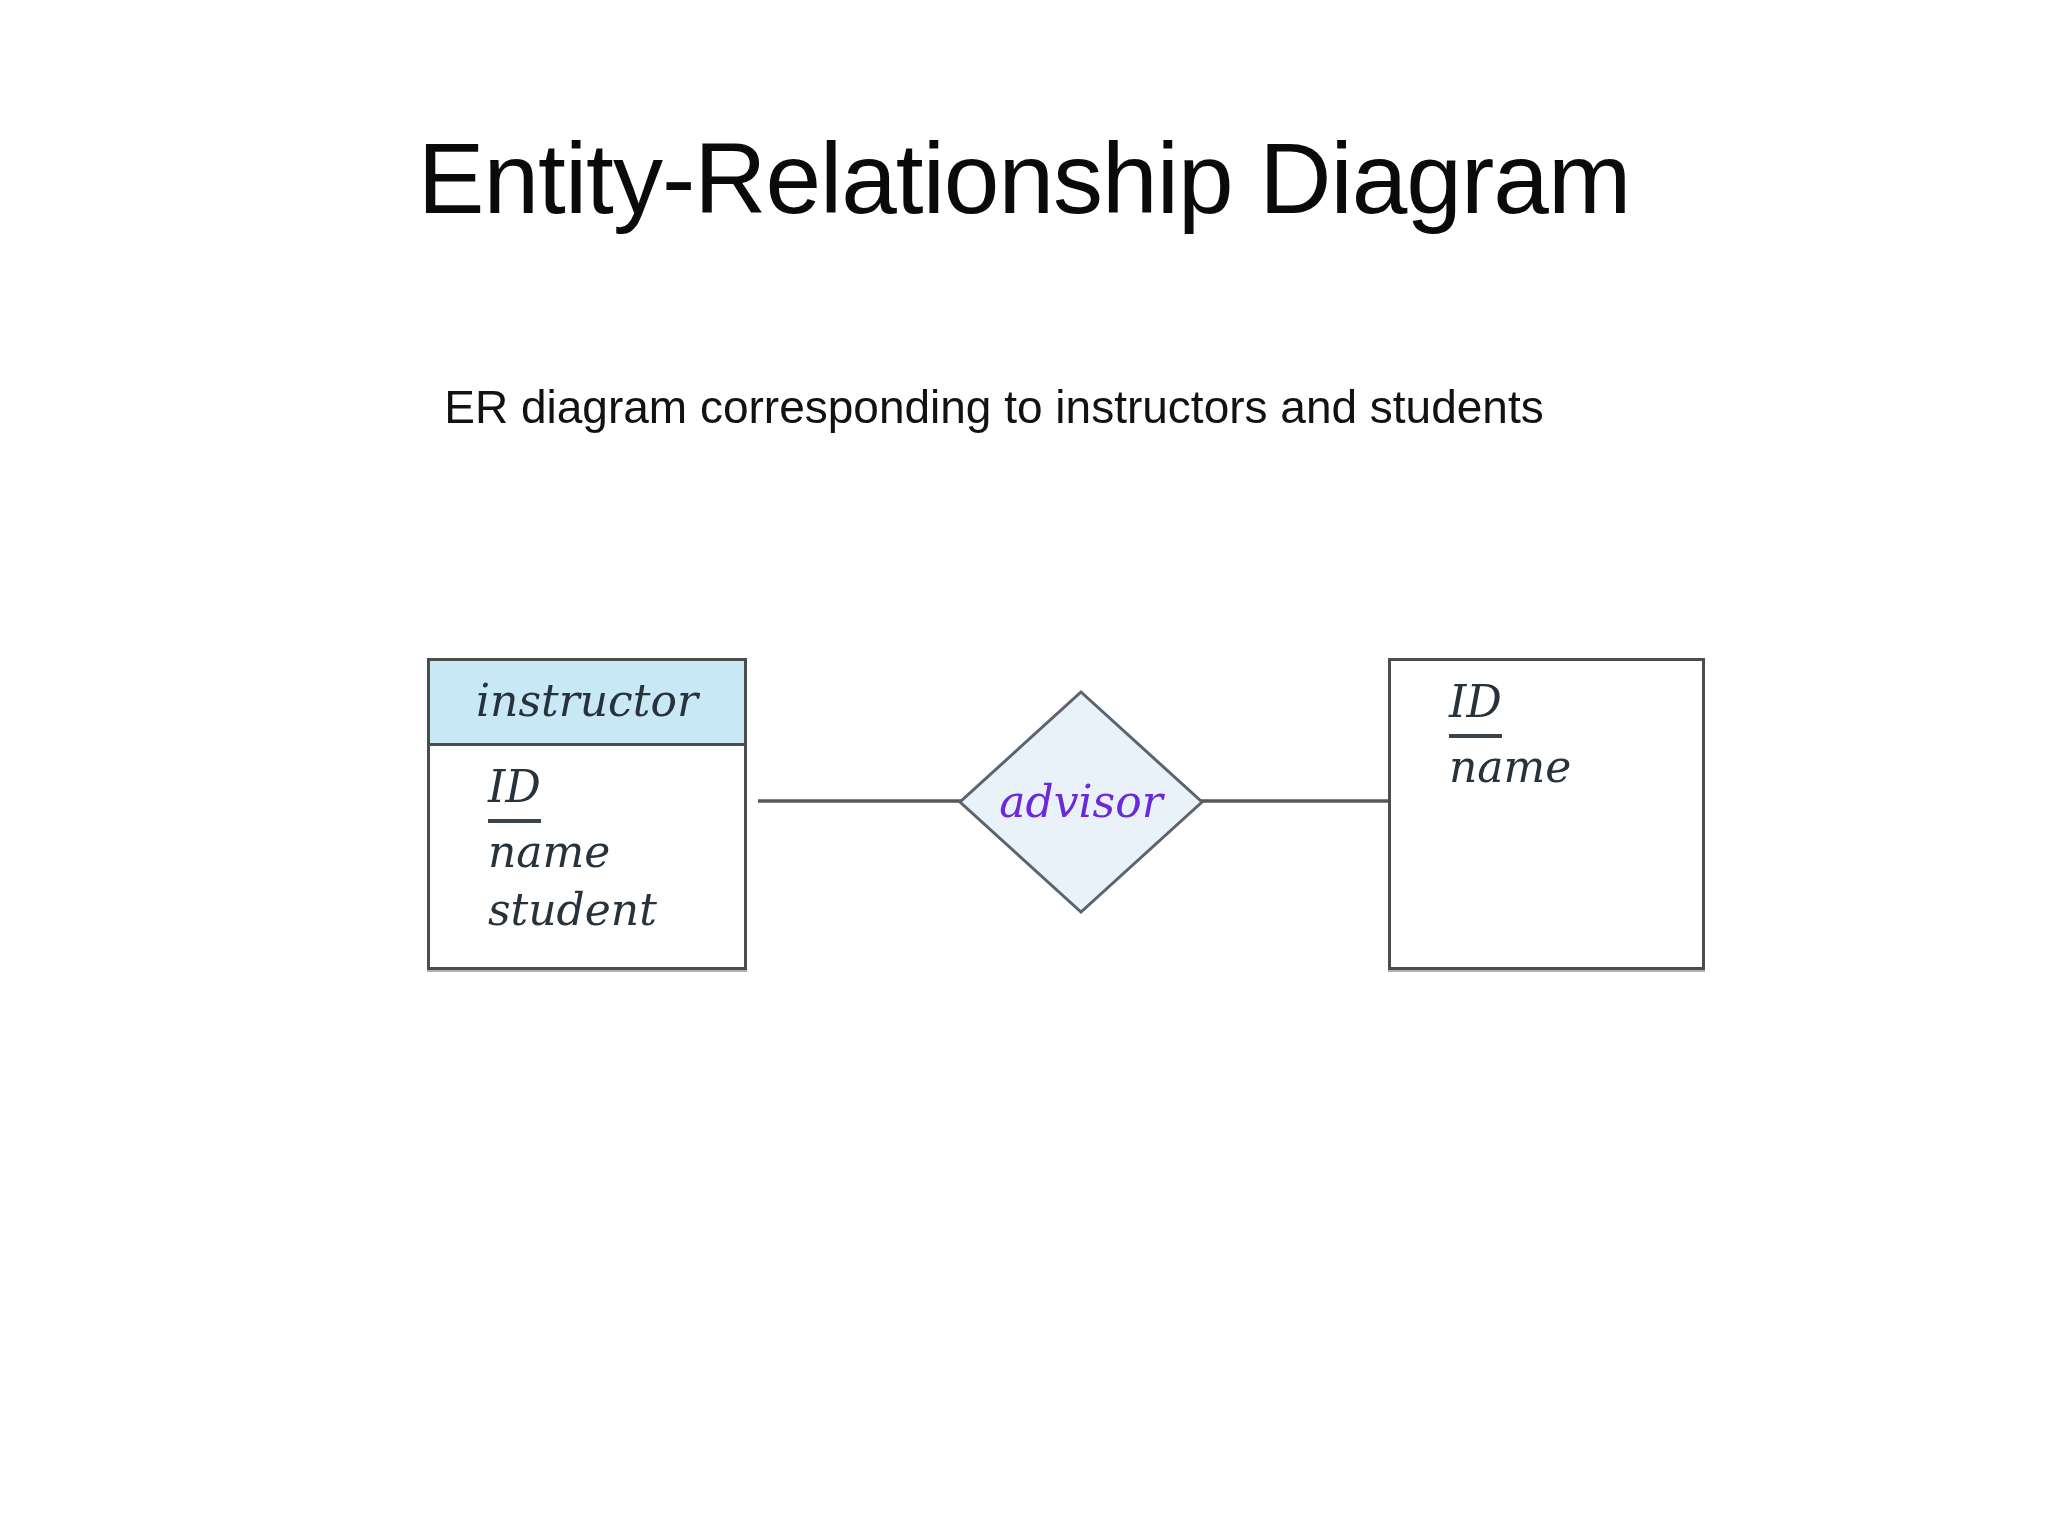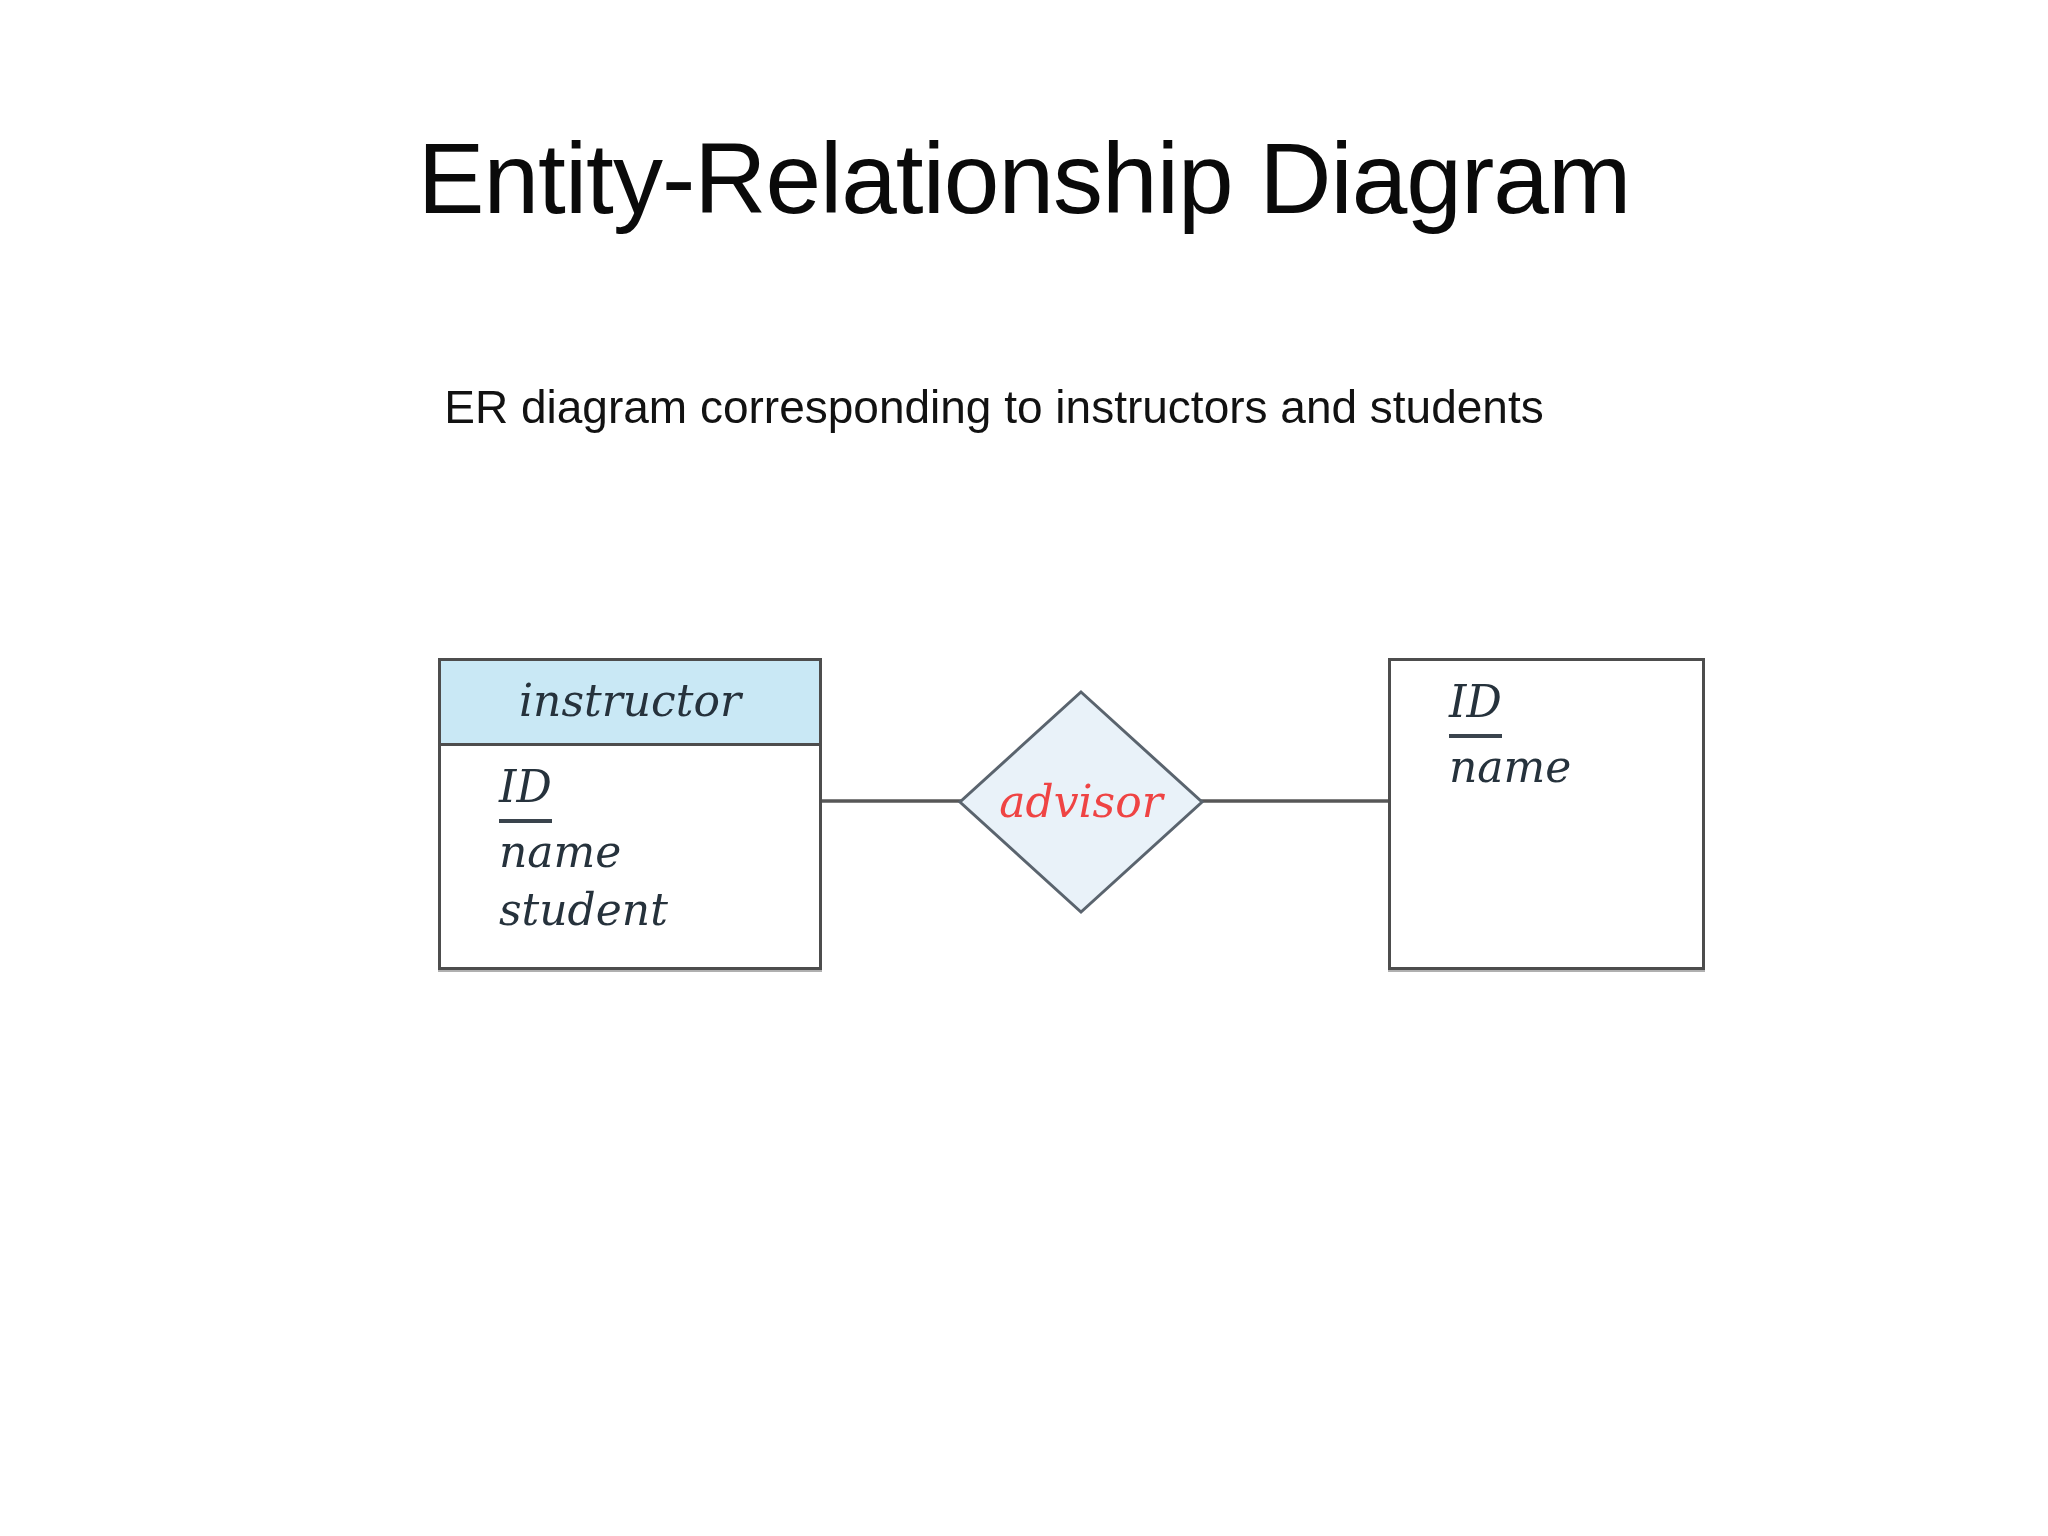--- a/index.html
+++ b/index.html
@@ -48,21 +48,21 @@
   .entity {
     position: absolute;
     box-sizing: border-box;
     border: 3px solid #4d4d4d;
     background: #ffffff;
     box-shadow: 0 2px 0 rgba(80,80,80,0.45);
     font-family: "DejaVu Serif", "Liberation Serif", serif;
     font-style: italic;
     color: #26323c;
   }
-  .entity-instructor { left: 438px; top: 658px; width: 384px; height: 312px; }
+  .entity-instructor { left: 427px; top: 658px; width: 320px; height: 312px; }
   .entity-student    { left: 1388px; top: 658px; width: 317px; height: 312px; }
 
   .entity-header {
     box-sizing: border-box;
     height: 85px;
     line-height: 80px;
     text-align: center;
     background: #c9e8f5;
     border-bottom: 3px solid #4d4d4d;
     font-size: 44px;
@@ -81,21 +81,21 @@
 
   .relationship-label {
     position: absolute;
     left: 971px;
     top: 776px;
     width: 220px;
     text-align: center;
     font-family: "DejaVu Serif", "Liberation Serif", serif;
     font-style: italic;
     font-size: 44px;
-    color: #ef4444;
+    color: #6d28d9;
   }
 </style>
 </head>
 <body>
 
 <div class="slide">
 
   <div class="slide-title">Entity-Relationship Diagram</div>
 
   <div class="slide-subtitle">ER diagram corresponding to instructors and students</div>

